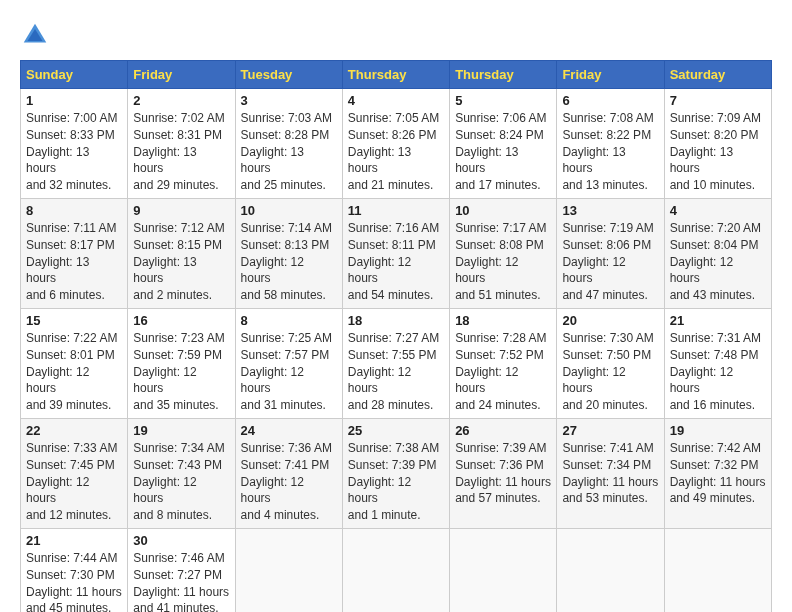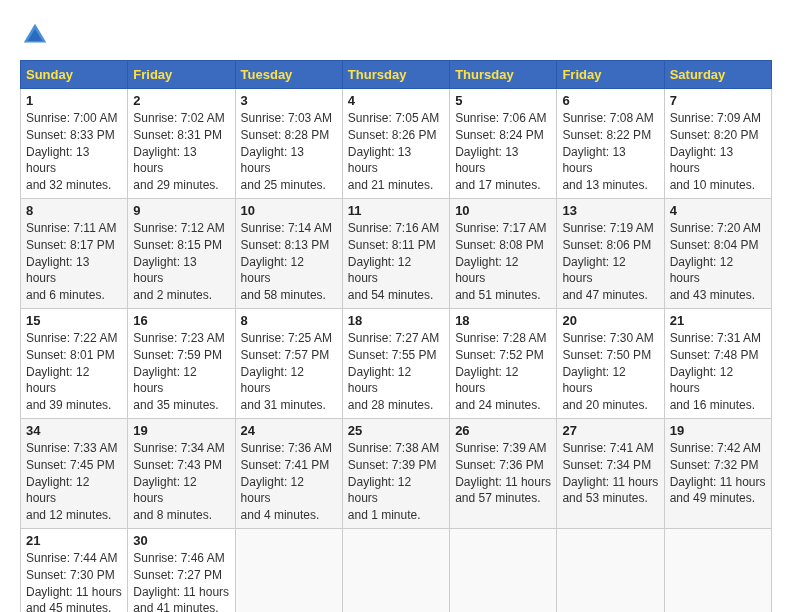--- a/index.html
+++ b/index.html
@@ -200,21 +200,21 @@
           <div class="day-num">20</div>
           <div class="day-info">Sunrise: 7:30 AM<br>Sunset: 7:50 PM<br>Daylight: 12 hours<br>and 20 minutes.</div>
         </td>
         <td>
           <div class="day-num">21</div>
           <div class="day-info">Sunrise: 7:31 AM<br>Sunset: 7:48 PM<br>Daylight: 12 hours<br>and 16 minutes.</div>
         </td>
       </tr>
       <tr>
         <td>
-          <div class="day-num">34</div>
+          <div class="day-num">22</div>
           <div class="day-info">Sunrise: 7:33 AM<br>Sunset: 7:45 PM<br>Daylight: 12 hours<br>and 12 minutes.</div>
         </td>
         <td>
           <div class="day-num">19</div>
           <div class="day-info">Sunrise: 7:34 AM<br>Sunset: 7:43 PM<br>Daylight: 12 hours<br>and 8 minutes.</div>
         </td>
         <td>
           <div class="day-num">24</div>
           <div class="day-info">Sunrise: 7:36 AM<br>Sunset: 7:41 PM<br>Daylight: 12 hours<br>and 4 minutes.</div>
         </td>

